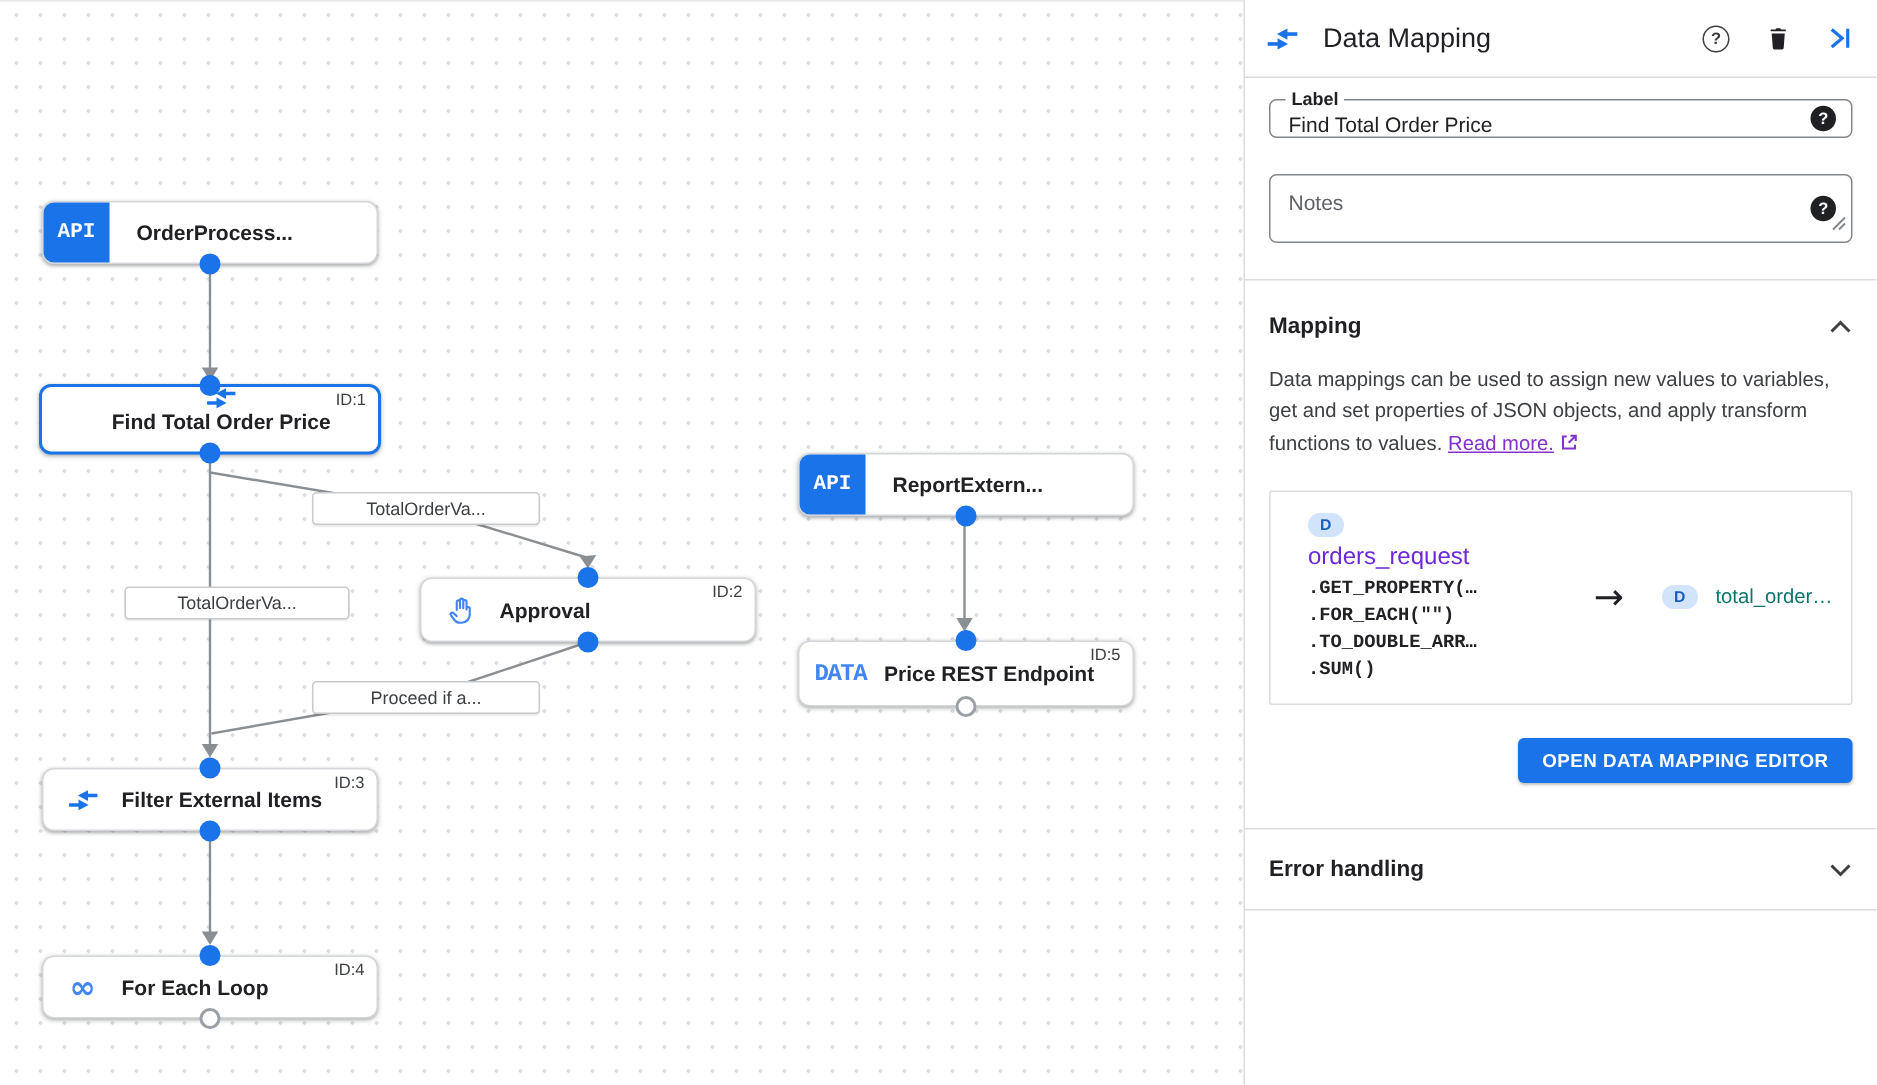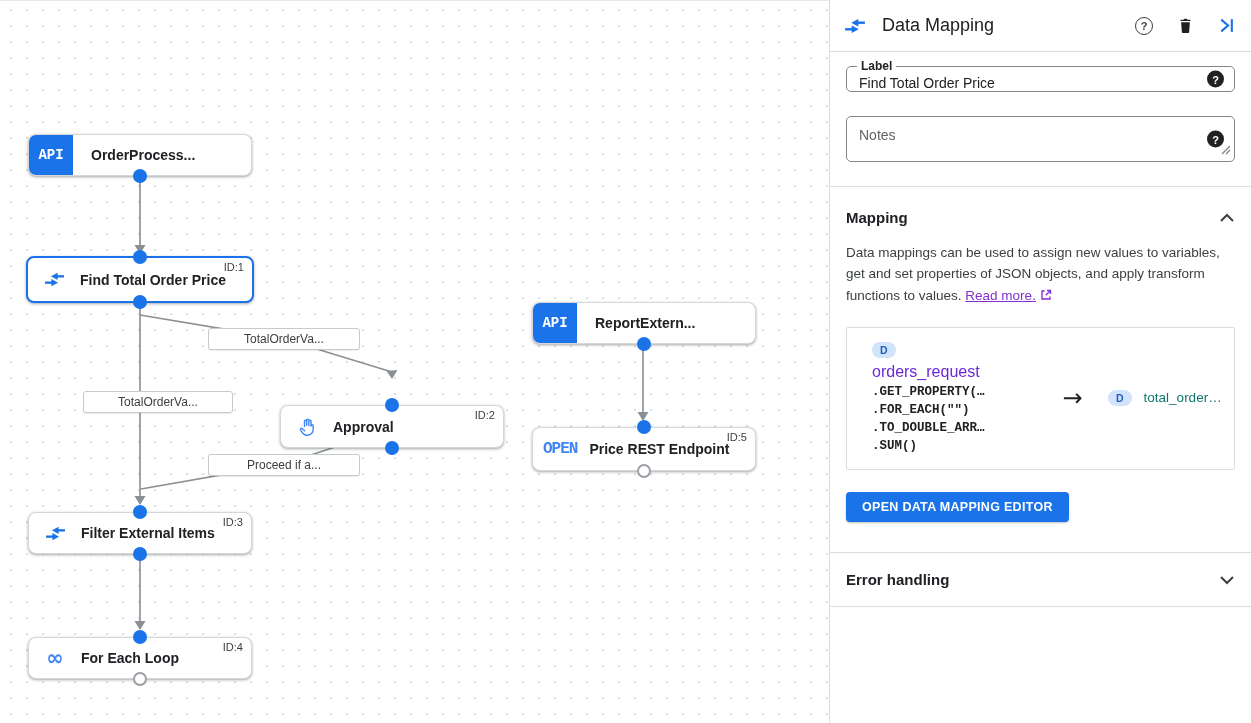--- a/index.html
+++ b/index.html
@@ -12,21 +12,21 @@
     border-top:1px solid #e6e8ea; border-right:1px solid #dadce0;
     background-image:radial-gradient(circle, #dcdee1 1.1px, transparent 1.3px);
     background-size:16px 16px; background-position:3px 1px; }
   .edges { position:absolute; left:0; top:0; z-index:1; }
   .edge-label { position:absolute; z-index:2; background:#fff; border:1px solid #c7cacd;
     border-radius:3px; height:22px; display:flex; align-items:center; justify-content:center;
     font-size:12px; color:#3c4043; box-shadow:0 1px 1px rgba(0,0,0,.08); cursor:pointer; }
   .node { position:absolute; z-index:3; background:#fff; border:1px solid #d5d7da;
     border-radius:8px; display:flex; align-items:center;
     box-shadow:0 1px 2px rgba(60,64,67,.3), 0 1px 3px 1px rgba(60,64,67,.12); cursor:pointer; }
-  .node.selected { border:2px solid #1a73e8; }
+  .node.selected { border:2px solid #1a73e8;flex-direction:column; }
   .node-title { font-size:14px; font-weight:700; color:#202124; white-space:nowrap; }
   .node-id { position:absolute; top:3px; right:8px; font-size:11px; color:#3c4043; font-weight:400; }
   .chip { align-self:stretch; width:44px; display:flex; align-items:center; justify-content:center;
     background:#1a73e8; color:#fff; border-radius:7px 0 0 7px;
     font-family:"Liberation Mono", monospace; font-weight:700; font-size:14px; }
   .node .chip + .node-title { margin-left:18px; }
   .rest-chip { margin-left:10px; width:auto; background:transparent; color:#4285f4;
     font-family:"Liberation Mono", monospace; font-weight:700; font-size:16px; letter-spacing:-1px; }
   .node-icon { margin-left:15px; display:flex; align-items:center; justify-content:center; width:22px; }
   .node-icon + .node-title { margin-left:15px; }
@@ -78,21 +78,21 @@
   .cell-output { flex:1; display:flex; align-items:center; gap:12px; }
   .badge { display:inline-flex; align-items:center; justify-content:center;
     background:#d2e3fc; color:#1b5fbf; font-size:10.5px; font-weight:700;
     border-radius:9px; padding:2px 8px; }
   .var-name { font-size:16px; color:#6d28d9; margin:5px 0 2px 0; }
   .fn-line { font-family:"Liberation Mono", monospace; font-weight:700; font-size:12.5px;
     color:#202124; line-height:1.45; white-space:nowrap; }
   .big-arrow { font-family:"DejaVu Sans", sans-serif; font-size:24px; color:#202124; }
   .out-var { font-size:13.5px; color:#0f766e; }
   .table-hint { font-size:11.5px; color:#80868b; margin-top:6px; margin-left:-2px; }
-  .btn-row { display:flex; justify-content:flex-start; margin:22px 0 30px 0; }
+  .btn-row { display:flex; justify-content:flex-end; margin:22px 0 30px 0; }
   .primary-btn { background:#1a73e8; color:#fff; border:none; border-radius:4px;
     font-family:"Liberation Sans", sans-serif; font-size:12.5px; font-weight:700;
     letter-spacing:.3px; padding:8px 16px; cursor:pointer; box-shadow:0 1px 2px rgba(0,0,0,.25); }
   .collapsed-section { border-top:1px solid #dadce0; border-bottom:1px solid #dadce0; }
   .collapsed-section .section-header { padding:18px 0 18px 0; }
 </style>
 </head>
 <body>
 
 <div class="app">
@@ -151,35 +151,35 @@
       <span class="dot top"></span>
       <span class="dot bottom"></span>
     </div>
 
     <div class="node" style="left:532px; top:301px; width:224px; height:42px;">
       <span class="chip">API</span>
       <span class="node-title">ReportExtern...</span>
       <span class="dot bottom"></span>
     </div>
 
-    <div class="node" style="left:280px; top:404px; width:224px; height:43px;">
+    <div class="node" style="left:280px; top:384px; width:224px; height:43px;">
       <span class="node-id">ID:2</span>
       <span class="node-icon">
         <svg viewBox="0 0 24 24" width="20" height="20" fill="none" stroke="#4285f4" stroke-width="1.7" stroke-linecap="round" stroke-linejoin="round">
           <path d="M9 11.5V5.2c0-.7.6-1.3 1.3-1.3s1.3.6 1.3 1.3V10M11.6 10V3.8c0-.7.6-1.3 1.3-1.3s1.3.6 1.3 1.3V10M14.2 10.2V5c0-.7.6-1.3 1.3-1.3s1.3.6 1.3 1.3v6.2M16.8 11.2v-.7c0-.7.6-1.3 1.3-1.3s1.3.6 1.3 1.3v4.8c0 3.6-2.9 6.5-6.5 6.5h-1.2c-1.9 0-3.3-.6-4.4-2l-3-4c-.4-.6-.3-1.4.3-1.8.6-.5 1.4-.4 1.9.2L9 16.5"></path>
         </svg>
       </span>
       <span class="node-title">Approval</span>
       <span class="dot top"></span>
       <span class="dot bottom"></span>
     </div>
 
     <div class="node" style="left:532px; top:426px; width:224px; height:44px;">
       <span class="node-id">ID:5</span>
-      <span class="chip rest-chip">OPEN</span>
+      <span class="chip rest-chip">DATA</span>
       <span class="node-title" style="margin-left:12px;">Price REST Endpoint</span>
       <span class="dot top"></span>
       <span class="dot bottom hollow"></span>
     </div>
 
     <div class="node" style="left:28px; top:511px; width:224px; height:42px;">
       <span class="node-id">ID:3</span>
       <span class="node-icon">
         <svg viewBox="0 0 20 14" width="21" height="15">
           <g stroke="#1a73e8" stroke-width="2.2">

